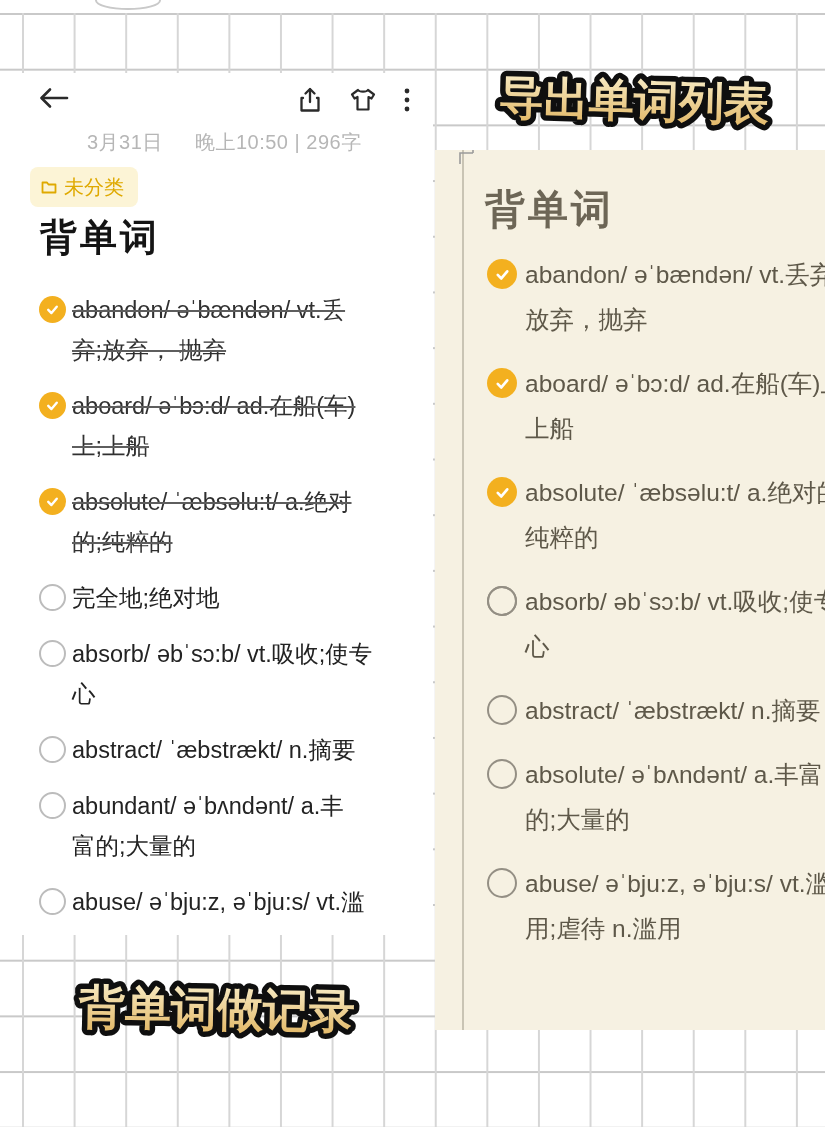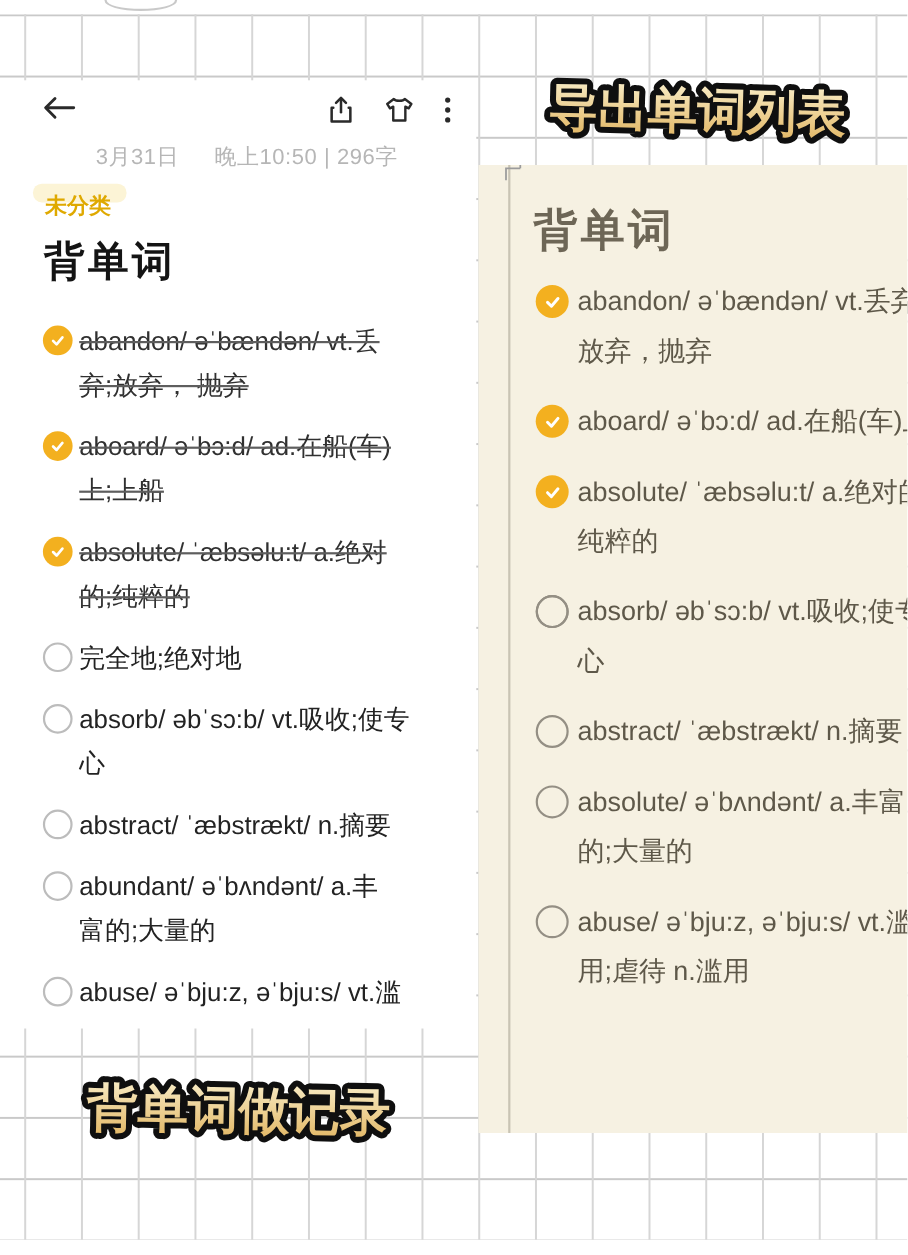--- a/index.html
+++ b/index.html
@@ -32,24 +32,24 @@
   .tb-icon{position:absolute;top:4px;width:30px;height:30px;cursor:pointer;}
   .tb-share{left:295px;}
   .tb-theme{left:348px;}
   .tb-more{left:402px;width:16px;}
   .meta-line{
     position:absolute;left:43px;top:56px;
     font-size:20px;color:#b6b6b6;letter-spacing:.5px;white-space:nowrap;margin-left:44px;
   }
   .meta-line .sep{margin:0 10px 0 16px;}
   .tag-pill{
-    position:absolute;left:30px;top:94px;height:17px;
+    position:absolute;left:30px;top:94px;height:40px;
     background:#fcf4d6;border-radius:8px;
     display:inline-flex;align-items:center;gap:7px;padding:0 14px 0 11px;
-    color:#dfa900;font-size:20px;font-weight:bold;cursor:pointer;flex-direction:column;
+    color:#dfa900;font-size:20px;font-weight:normal;cursor:pointer;
   }
   .note-title{
     position:absolute;left:40px;top:140px;
     font-size:37px;font-weight:800;color:#141414;letter-spacing:3px;
   }
   .checklist{position:absolute;left:0;top:0;width:100%;list-style:none;margin:0;padding:0;}
   .note-list{top:217px;}
   .checklist li{
     position:relative;margin:0 0 16px 0;
   }
@@ -242,20 +242,21 @@
         <div class="line">放弃，抛弃</div>
       </li>
 
       <li class="checked">
         <span class="cb">
           <svg viewBox="0 0 24 24">
             <path d="M6 12.5 L10.5 17 L18 8" fill="none" stroke="#ffffff" stroke-width="3.4" stroke-linecap="round" stroke-linejoin="round"></path>
           </svg>
         </span>
         <div class="line">aboard/ əˈbɔ:d/ ad.在船(车)上;</div>
+        <div class="line">上船</div>
       </li>
 
       <li class="checked">
         <span class="cb">
           <svg viewBox="0 0 24 24">
             <path d="M6 12.5 L10.5 17 L18 8" fill="none" stroke="#ffffff" stroke-width="3.4" stroke-linecap="round" stroke-linejoin="round"></path>
           </svg>
         </span>
         <div class="line">absolute/ ˈæbsəlu:t/ a.绝对的;</div>
         <div class="line">纯粹的</div>

